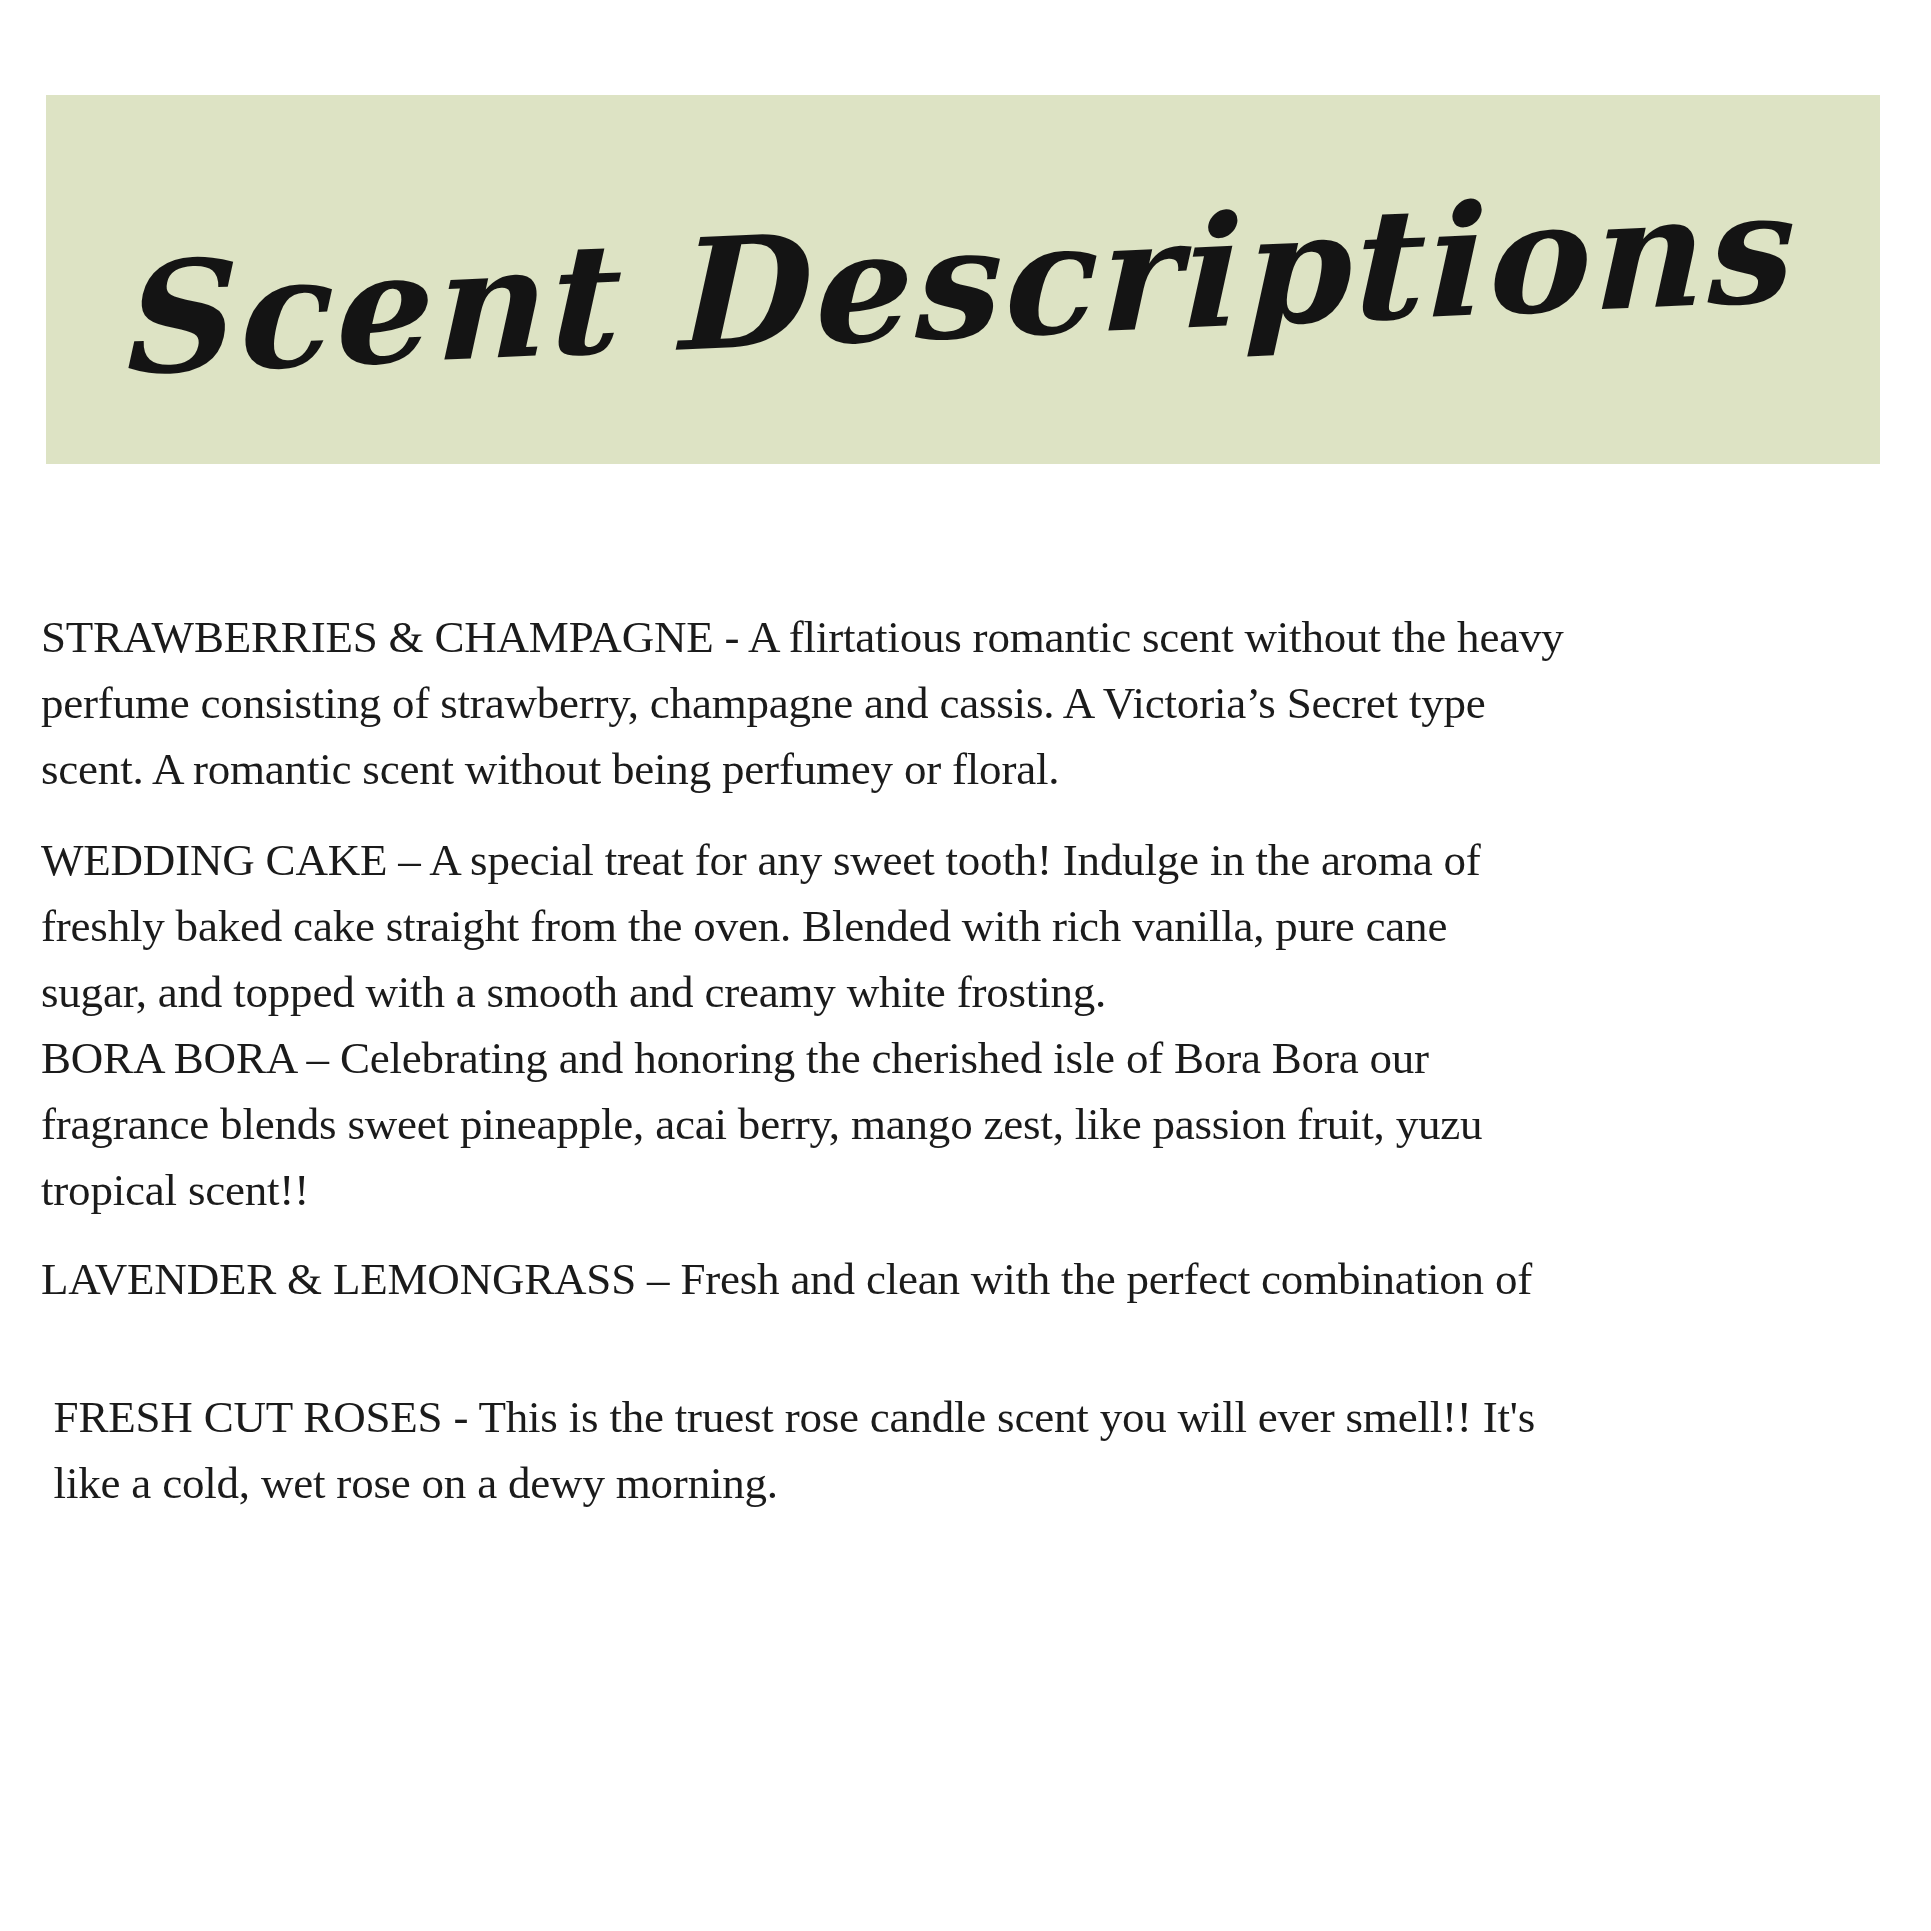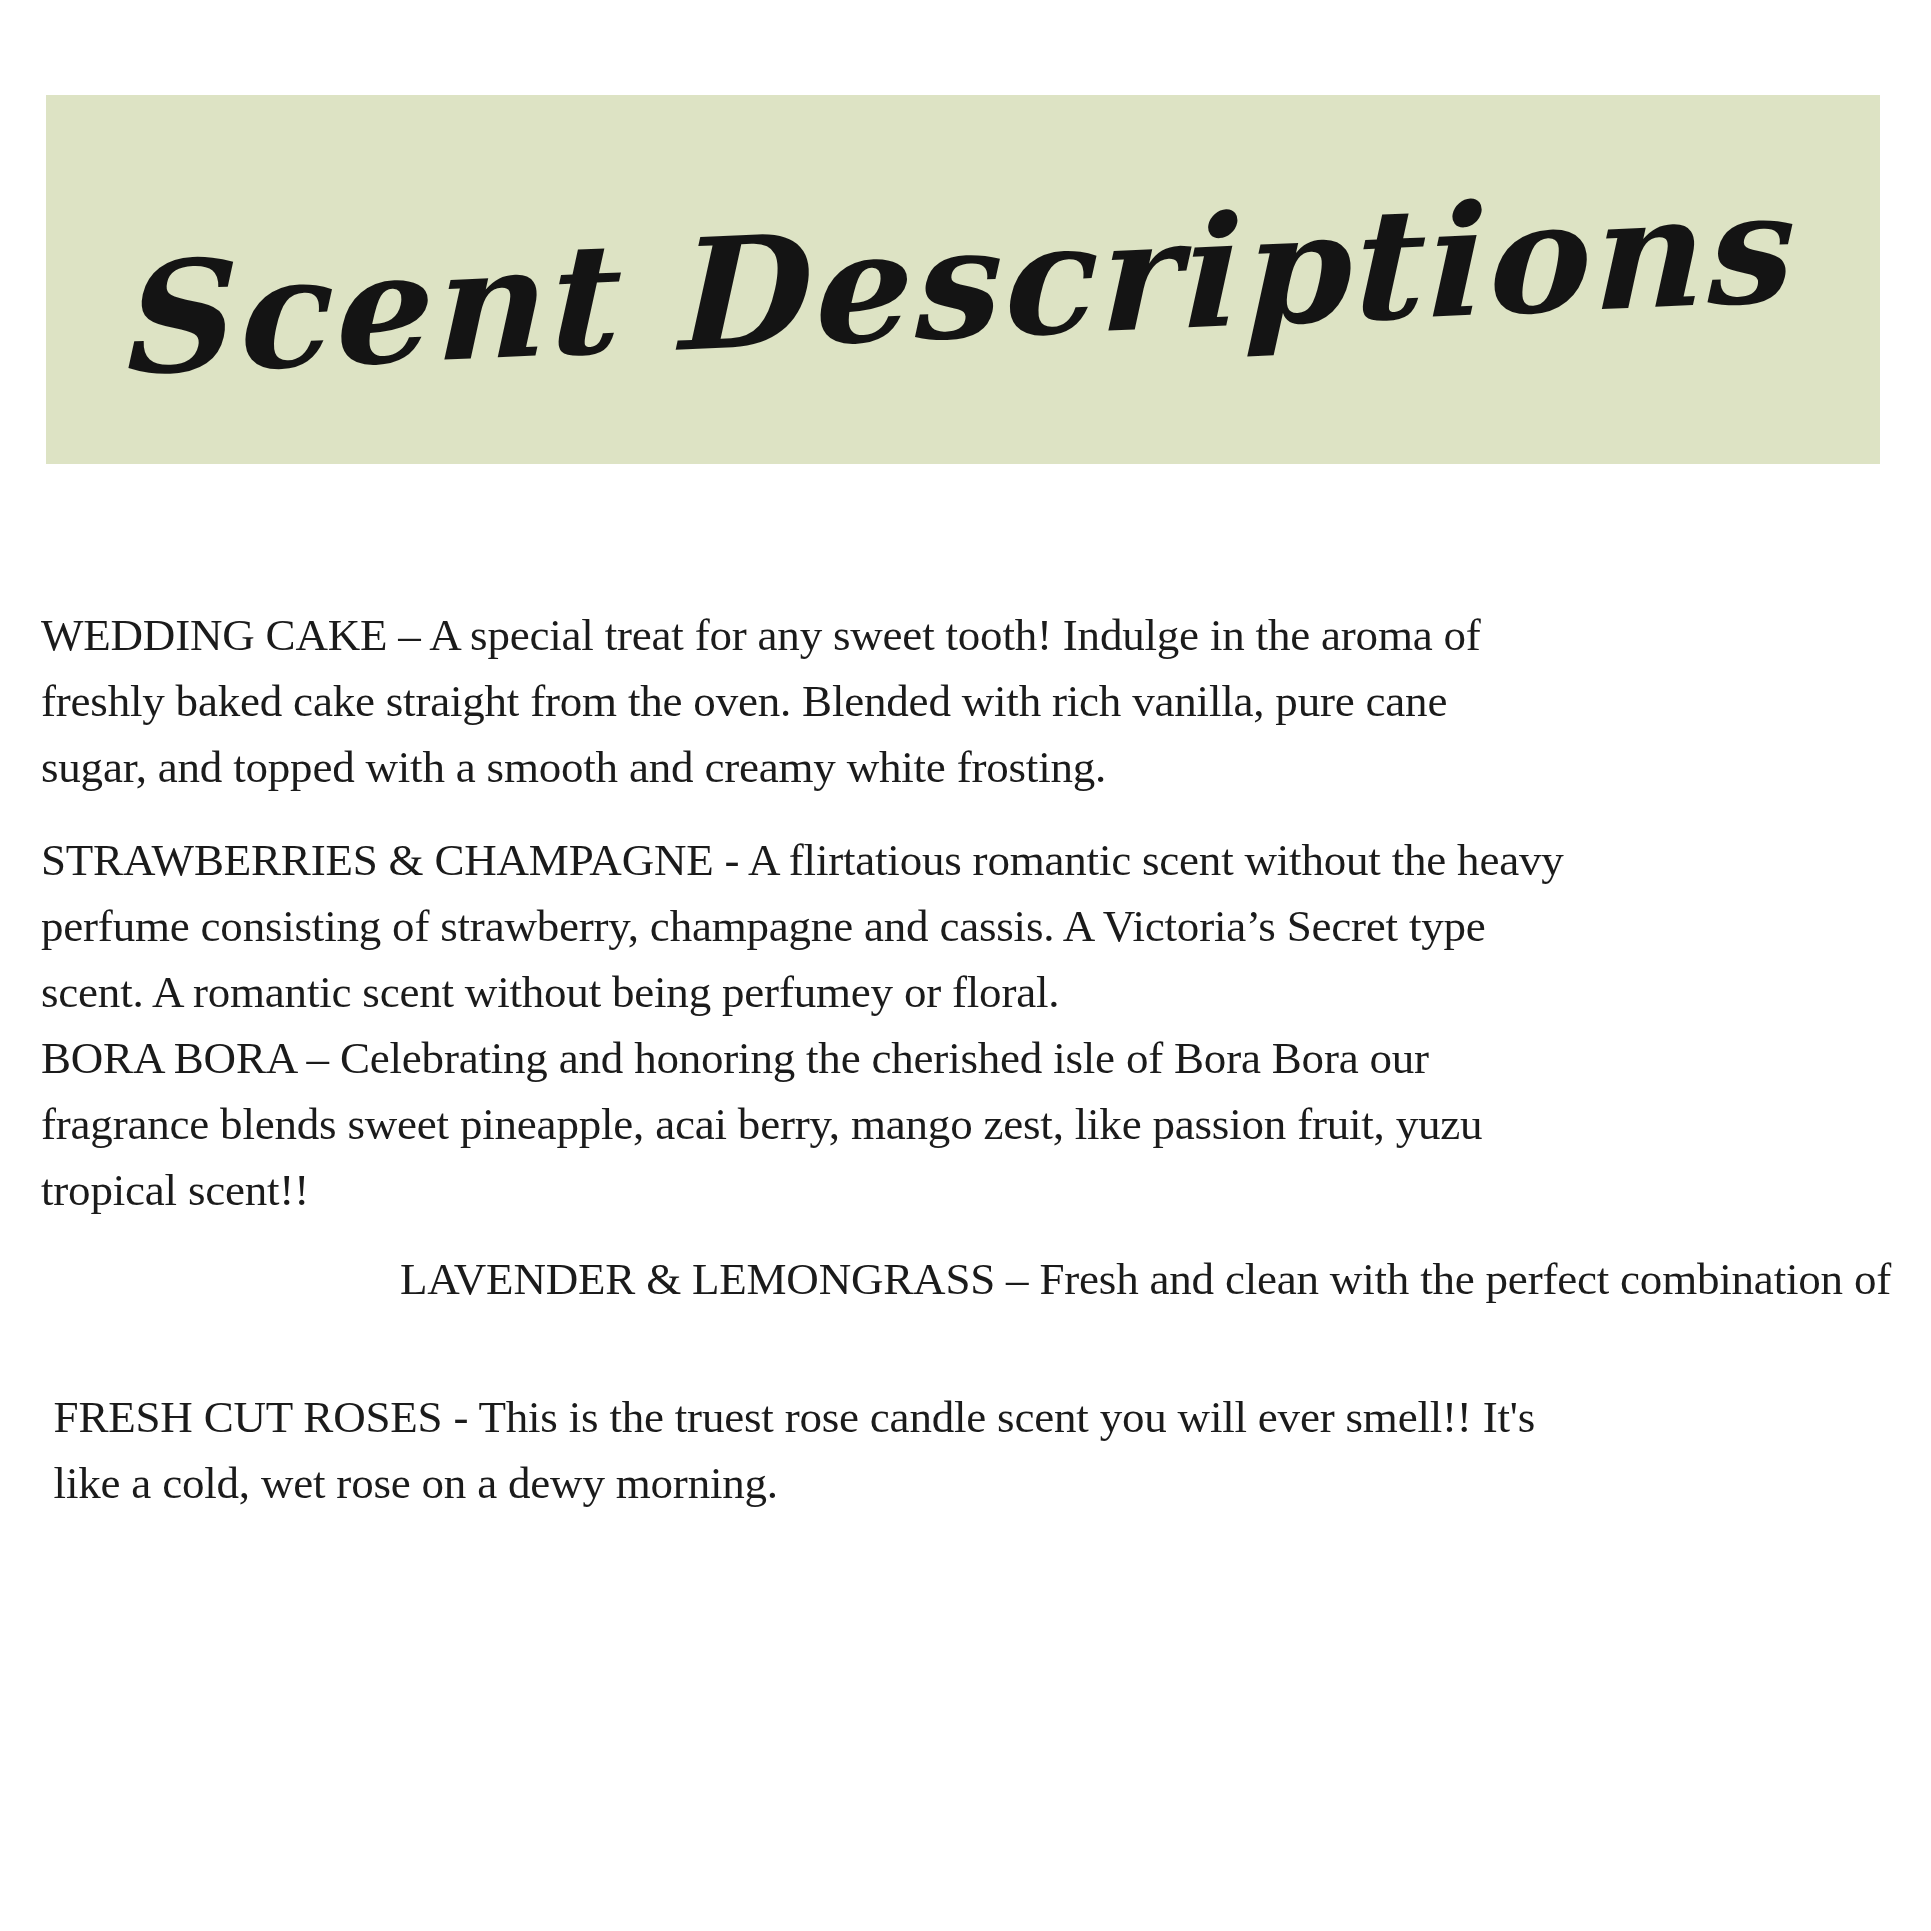--- a/index.html
+++ b/index.html
@@ -57,45 +57,45 @@
     line-height: 66px;
     letter-spacing: -0.2px;
   }
   .scent .ln {
     display: block;
     white-space: nowrap;
   }
   .scent-wedding-cake        { margin-top: 25px; }
   .scent-strawberries        { margin-top: 27px; }
   .scent-bora-bora           { }
-  .scent-lavender-lemongrass { margin-top: 23px; text-align: right; }
+  .scent-lavender-lemongrass { margin-top: 23px; }
   .scent-fresh-cut-roses     { margin-top: 72px; padding-left: 12.6px; }
 </style>
 </head>
 <body>
 
 <main class="poster">
 
   <header class="banner">
     <h1 class="script-title">Scent Descriptions</h1>
   </header>
 
   <section class="content">
 
 
+    <p class="scent scent-strawberries">
+      <span class="ln">STRAWBERRIES &amp; CHAMPAGNE - A flirtatious romantic scent without the heavy</span>
+      <span class="ln">perfume consisting of strawberry, champagne and cassis. A Victoria’s Secret type</span>
+      <span class="ln">scent. A romantic scent without being perfumey or floral.</span>
+    </p>
+
     <p class="scent scent-wedding-cake">
       <span class="ln">WEDDING CAKE – A special treat for any sweet tooth! Indulge in the aroma of</span>
       <span class="ln">freshly baked cake straight from the oven. Blended with rich vanilla, pure cane</span>
       <span class="ln">sugar, and topped with a smooth and creamy white frosting.</span>
-    </p>
-
-    <p class="scent scent-strawberries">
-      <span class="ln">STRAWBERRIES &amp; CHAMPAGNE - A flirtatious romantic scent without the heavy</span>
-      <span class="ln">perfume consisting of strawberry, champagne and cassis. A Victoria’s Secret type</span>
-      <span class="ln">scent. A romantic scent without being perfumey or floral.</span>
     </p>
 
     <p class="scent scent-bora-bora">
       <span class="ln">BORA BORA – Celebrating and honoring the cherished isle of Bora Bora our</span>
       <span class="ln">fragrance blends sweet pineapple, acai berry, mango zest, like passion fruit, yuzu</span>
       <span class="ln">tropical scent!!</span>
     </p>
 
     <p class="scent scent-lavender-lemongrass">
       <span class="ln">LAVENDER &amp; LEMONGRASS – Fresh and clean with the perfect combination of</span>

